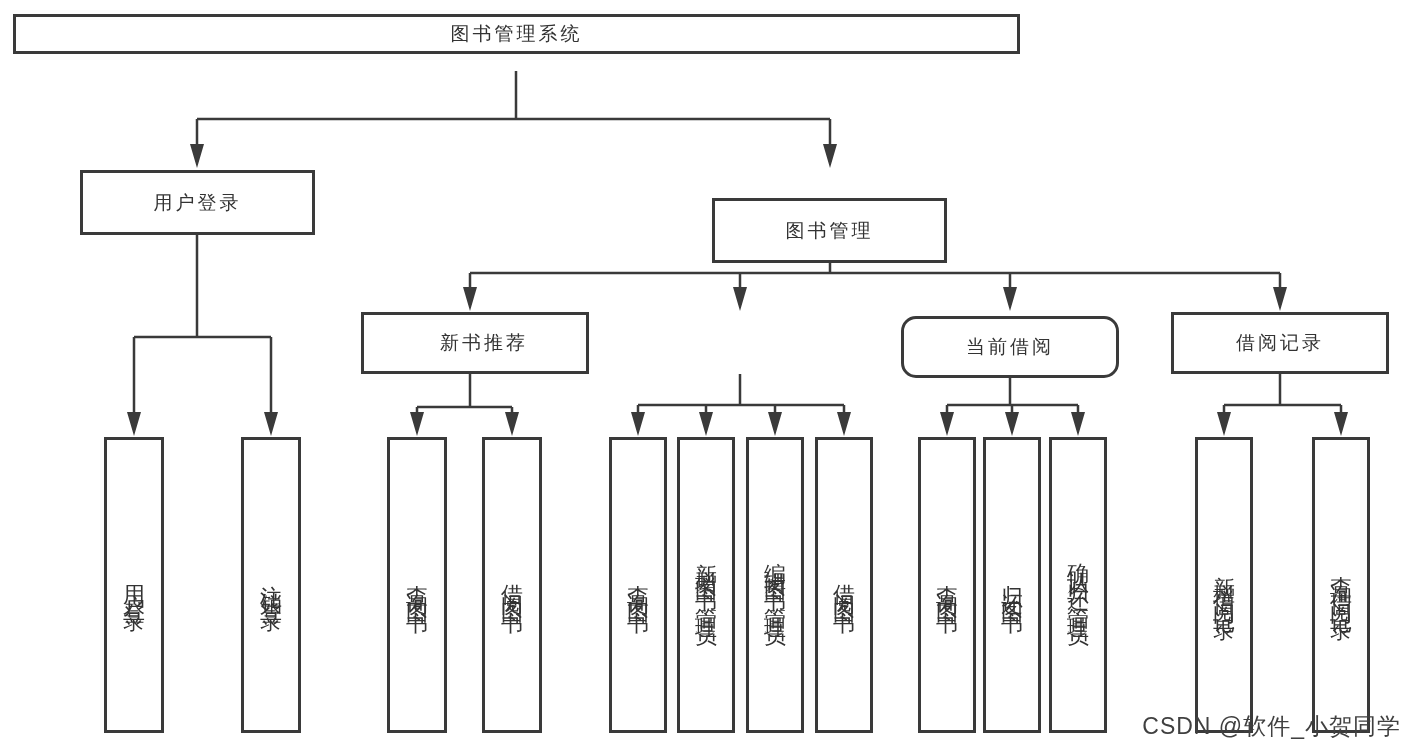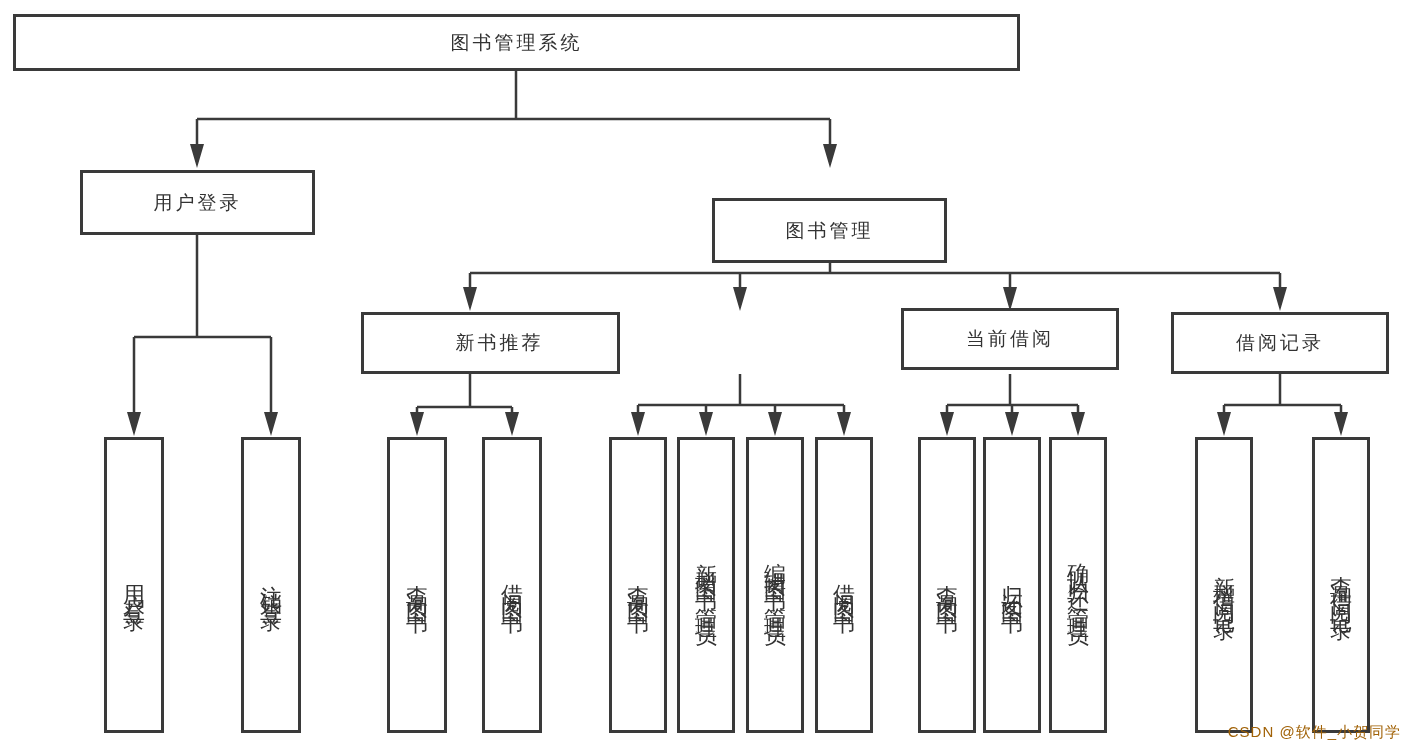--- a/index.html
+++ b/index.html
@@ -42,51 +42,51 @@
     writing-mode: vertical-rl;
     text-orientation: mixed;
     font-size: 22px;
     letter-spacing: 9px;
     line-height: 1;
     top: 437px;
     height: 296px;
   }
 
   
-  #b-root  { left: 13px;  top: 14px;  width: 1007px; height: 57px; }
+  #b-root  { left: 13px;  top: 14px;  width: 1007px; height: 40px; }
 
   #b-login { left: 80px;  top: 170px; width: 235px; height: 65px; }
   #b-mgmt  { left: 712px; top: 170px; width: 235px; height: 65px; margin-top: 28px; }
 
-  #b-l3-0 { left: 361px;  top: 312px; width: 259px; height: 62px; padding-left: 18px; }
+  #b-l3-0 { left: 361px;  top: 312px; width: 228px; height: 62px; padding-left: 18px; }
   #b-l3-1 { left: 631px;  top: 312px; width: 218px; height: 62px; }
-  #b-l3-2 { left: 901px;  top: 308px; width: 218px; height: 62px; }
+  #b-l3-2 { left: 901px;  top: 316px; width: 218px; height: 62px; border-radius: 15px; }
   #b-l3-3 { left: 1171px; top: 312px; width: 218px; height: 62px; }
 
   #b-leaf-0  { left: 104px;  width: 60px; }
   #b-leaf-1  { left: 241px;  width: 60px; }
   #b-leaf-2  { left: 387px;  width: 60px; }
   #b-leaf-3  { left: 482px;  width: 60px; }
   #b-leaf-4  { left: 609px;  width: 58px; }
   #b-leaf-5  { left: 677px;  width: 58px; }
   #b-leaf-6  { left: 746px;  width: 58px; }
   #b-leaf-7  { left: 815px;  width: 58px; }
   #b-leaf-8  { left: 918px;  width: 58px; }
   #b-leaf-9  { left: 983px;  width: 58px; }
   #b-leaf-10 { left: 1049px; width: 58px; }
   #b-leaf-11 { left: 1195px; width: 58px; }
   #b-leaf-12 { left: 1312px; width: 58px; }
 
   .watermark {
     position: absolute;
     right: 4px;
     bottom: 5px;
-    font-size: 15px;
+    font-size: 23px;
     letter-spacing: 1px;
-    color: #a16207;
+    color: #404040;
     z-index: 10;
     white-space: nowrap;
     text-align: right;
   }
 </style>
 </head>
 <body>
 
 <div class="canvas">
 

